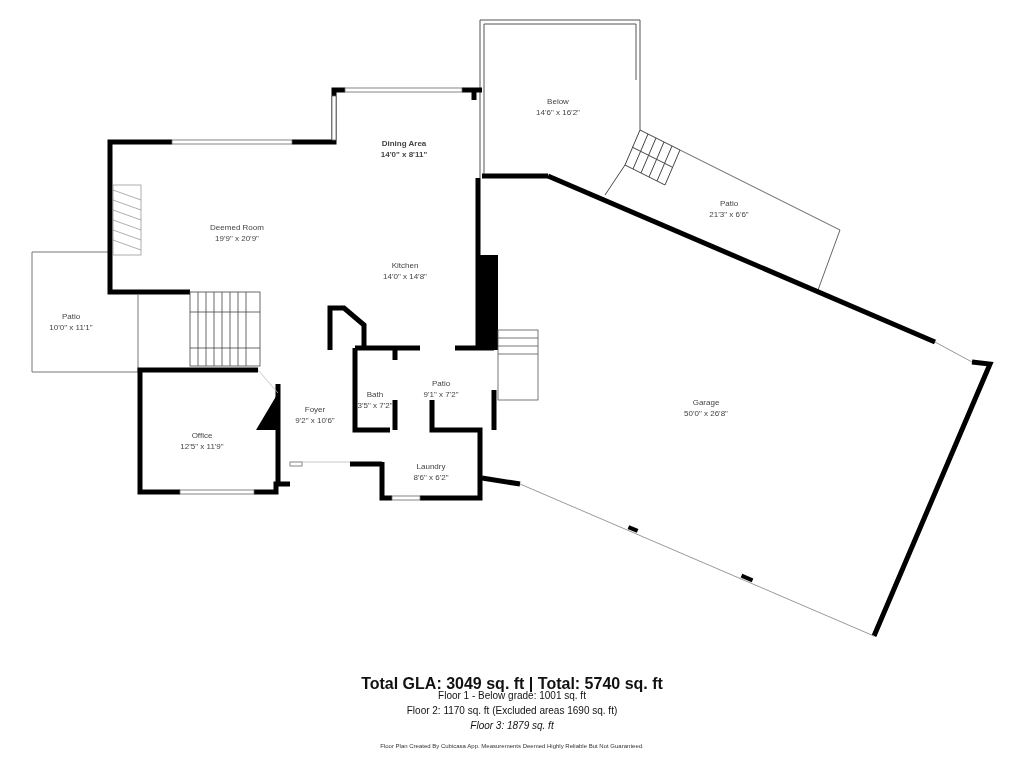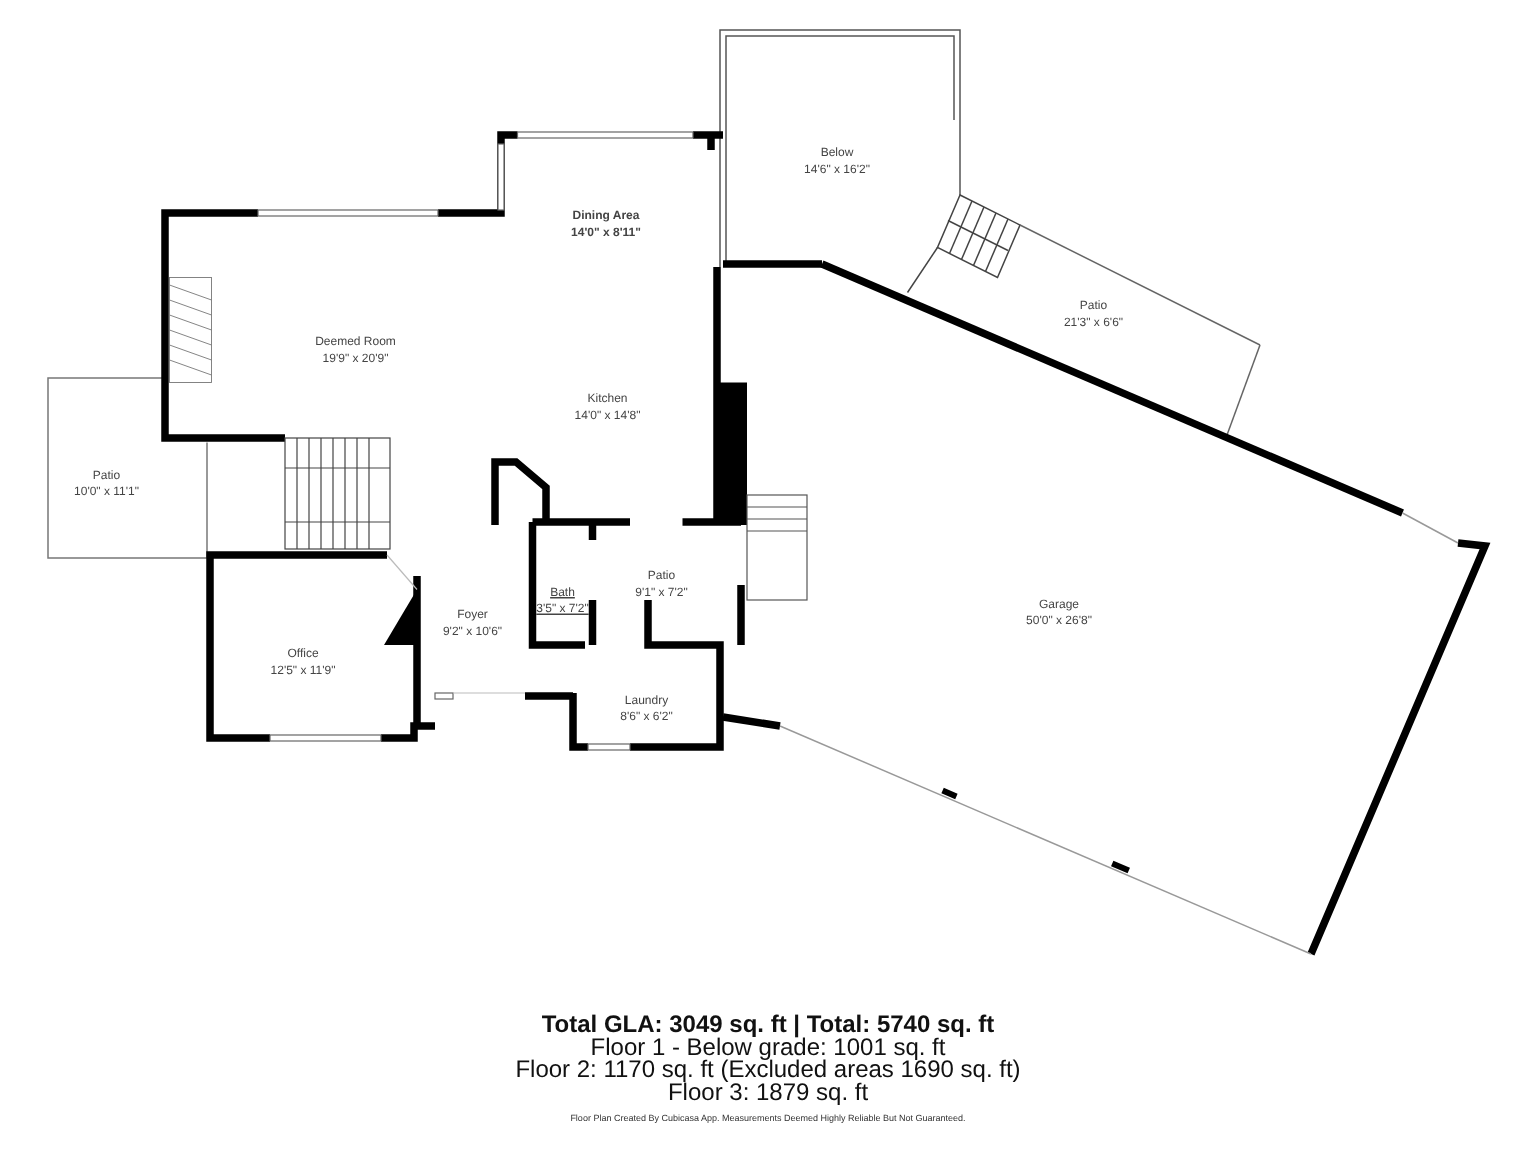--- a/index.html
+++ b/index.html
@@ -3,21 +3,21 @@
 <meta charset="utf-8">
 <style>
   html,body{margin:0;padding:0;background:#ffffff;}
   body{width:1024px;height:768px;position:relative;overflow:hidden;font-family:"Liberation Sans","DejaVu Sans",sans-serif;color:#333;}
   #plan{position:absolute;left:0;top:0;width:1024px;height:768px;}
   .room-label{position:absolute;text-align:center;font-size:8px;line-height:11px;color:#444;transform:translateX(-50%);white-space:nowrap;}
   .room-label .name{display:block;}
   .room-label .dim{display:block;}
   .summary{position:absolute;left:0;width:1024px;text-align:center;color:#111;}
   .summary .total{position:absolute;top:675px;width:100%;font-size:16px;font-weight:bold;}
-  .summary .line{position:absolute;width:100%;font-size:16px;}
+  .summary .line{position:absolute;width:100%;font-size:10px;}
   .summary .disclaimer{position:absolute;top:743px;width:100%;font-size:6px;color:#333;}
 </style>
 </head>
 <body>
 
 <svg id="plan" viewBox="0 0 1024 768" xmlns="http://www.w3.org/2000/svg">
 
   <g fill="none" stroke="#555" stroke-width="1">
     <polyline points="480,178 480,20 640,20 640,80 640,130"></polyline>
     <polyline points="484,178 484,24 636,24 636,80"></polyline>
@@ -151,36 +151,36 @@
   <span class="dim">10'0" x 11'1"</span>
 </div>
 <div class="room-label" style="left:202px;top:430px;">
   <span class="name">Office</span>
   <span class="dim">12'5" x 11'9"</span>
 </div>
 <div class="room-label" style="left:315px;top:404px;">
   <span class="name">Foyer</span>
   <span class="dim">9'2" x 10'6"</span>
 </div>
-<div class="room-label" style="left:375px;top:389px;text-decoration:underline;">
+<div class="room-label" style="left:375px;top:389px;">
   <span class="name">Bath</span>
   <span class="dim">3'5" x 7'2"</span>
 </div>
 <div class="room-label" style="left:441px;top:378px;">
   <span class="name">Patio</span>
   <span class="dim">9'1" x 7'2"</span>
 </div>
 <div class="room-label" style="left:431px;top:461px;">
   <span class="name">Laundry</span>
   <span class="dim">8'6" x 6'2"</span>
 </div>
 <div class="room-label" style="left:706px;top:397px;">
   <span class="name">Garage</span>
   <span class="dim">50'0" x 26'8"</span>
 </div>
 
 <div class="summary">
   <div class="total">Total GLA: 3049 sq. ft | Total: 5740 sq. ft</div>
   <div class="line" style="top:690px;">Floor 1 - Below grade: 1001 sq. ft</div>
   <div class="line" style="top:705px;">Floor 2: 1170 sq. ft (Excluded areas 1690 sq. ft)</div>
-  <div class="line" style="top:720px;">Floor 3: 1879 sq. ft</div>
+  <div class="line" style="top:720px;font-style:italic;">Floor 3: 1879 sq. ft</div>
   <div class="disclaimer">Floor Plan Created By Cubicasa App. Measurements Deemed Highly Reliable But Not Guaranteed.</div>
 </div>
 
 </body></html>

